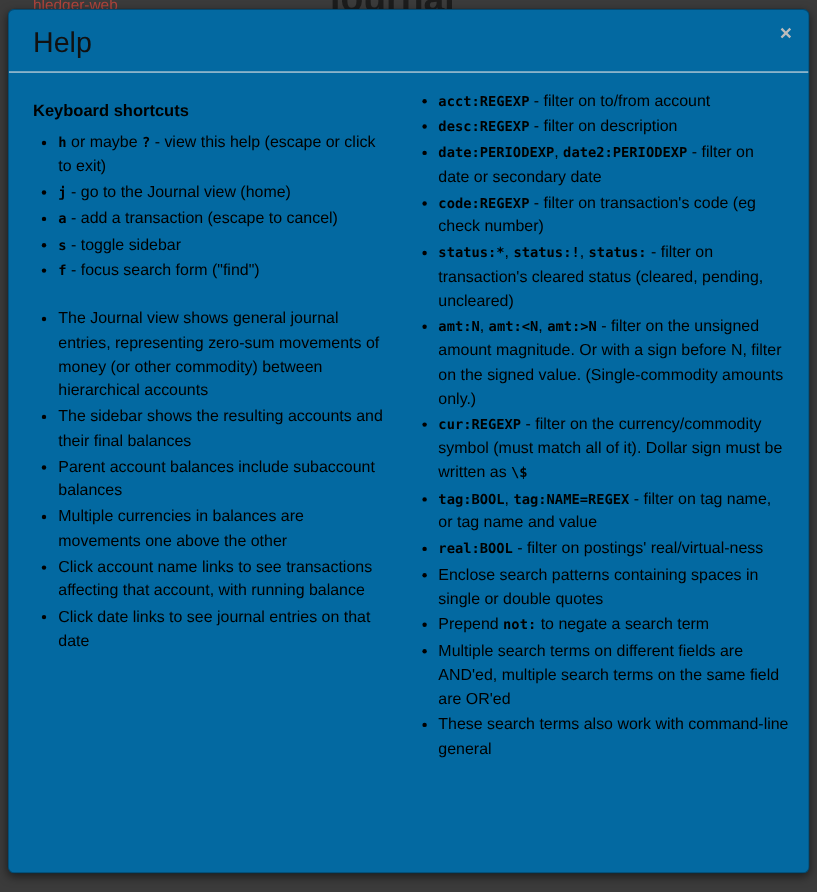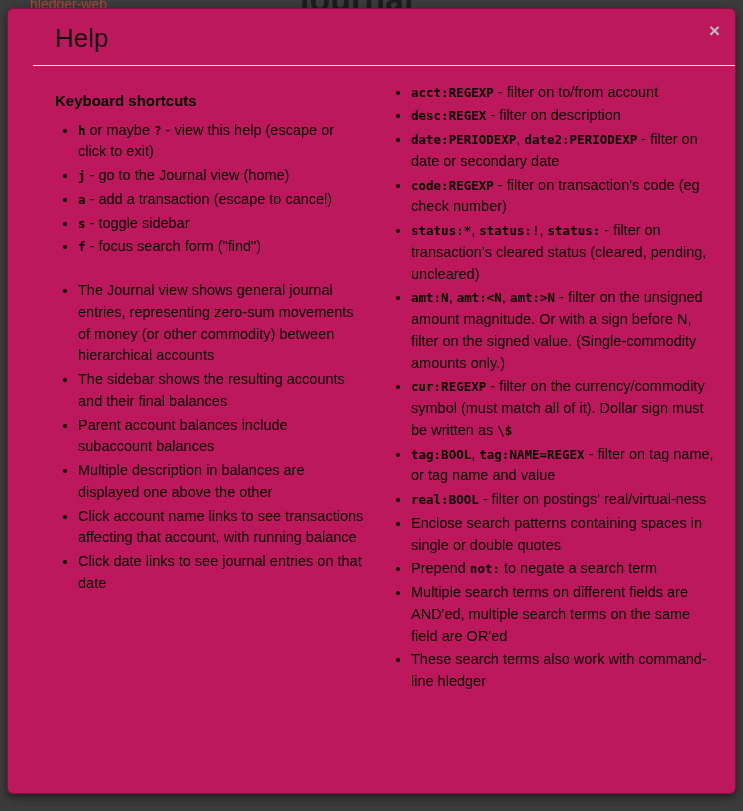--- a/index.html
+++ b/index.html
@@ -31,26 +31,25 @@
     font-size: 34px;
     font-weight: 700;
     color: #1c1c1c;
   }
 
   
   .modal {
     position: absolute;
     left: 7px; right: 7px; top: 8px;
     height: 786px;
-    background: #be185d;
+    background: #0369a1;
     border: 1px solid rgba(0,0,0,.3);
     border-radius: 6px;
     box-shadow: 0 3px 9px rgba(0,0,0,.5);
     overflow: hidden;
-    padding-left: 25px;
   }
   .modal-header {
     position: relative;
     padding: 15px 16px 12px 22px;
     border-bottom: 1px solid #e5e5e5;
   }
   .modal-title {
     font-size: 26px;
     font-weight: 500;
     color: #111;
@@ -121,36 +120,36 @@
           <li><code>h</code> or maybe <code>?</code> - view this help (escape or click to exit)</li>
           <li><code>j</code> - go to the Journal view (home)</li>
           <li><code>a</code> - add a transaction (escape to cancel)</li>
           <li><code>s</code> - toggle sidebar</li>
           <li><code>f</code> - focus search form ("find")</li>
         </ul>
         <ul>
           <li>The Journal view shows general journal entries, representing zero-sum movements of money (or other commodity) between hierarchical accounts</li>
           <li>The sidebar shows the resulting accounts and their final balances</li>
           <li>Parent account balances include subaccount balances</li>
-          <li>Multiple description in balances are displayed one above the other</li>
+          <li>Multiple currencies in balances are movements one above the other</li>
           <li>Click account name links to see transactions affecting that account, with running balance</li>
           <li>Click date links to see journal entries on that date</li>
         </ul>
       </div>
     <div class="col col-right">
         <ul>
           <li><code>acct:REGEXP</code> - filter on to/from account</li>
-          <li><code>desc:REGEX</code> - filter on description</li>
+          <li><code>desc:REGEXP</code> - filter on description</li>
           <li><code>date:PERIODEXP</code>, <code>date2:PERIODEXP</code> - filter on date or secondary date</li>
           <li><code>code:REGEXP</code> - filter on transaction's code (eg check number)</li>
           <li><code>status:*</code>, <code>status:!</code>, <code>status:</code> - filter on transaction's cleared status (cleared, pending, uncleared)</li>
           <li><code>amt:N</code>, <code>amt:&lt;N</code>, <code>amt:&gt;N</code> - filter on the unsigned amount magnitude. Or with a sign before N, filter on the signed value. (Single-commodity amounts only.)</li>
           <li><code>cur:REGEXP</code> - filter on the currency/commodity symbol (must match all of it). Dollar sign must be written as <code>\$</code></li>
           <li><code>tag:BOOL</code>, <code>tag:NAME=REGEX</code> - filter on tag name, or tag name and value</li>
           <li><code>real:BOOL</code> - filter on postings' real/virtual-ness</li>
           <li>Enclose search patterns containing spaces in single or double quotes</li>
           <li>Prepend <code>not:</code> to negate a search term</li>
           <li>Multiple search terms on different fields are AND'ed, multiple search terms on the same field are OR'ed</li>
-          <li>These search terms also work with command-line hledger</li>
+          <li>These search terms also work with command-line general</li>
         </ul>
       </div>
   </div>
 </div>
 
 </body></html>

